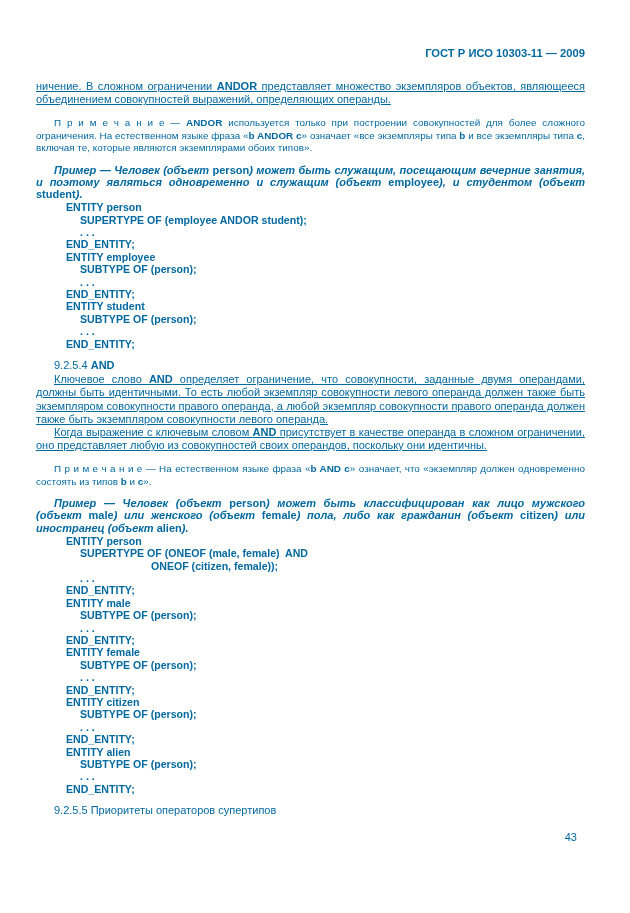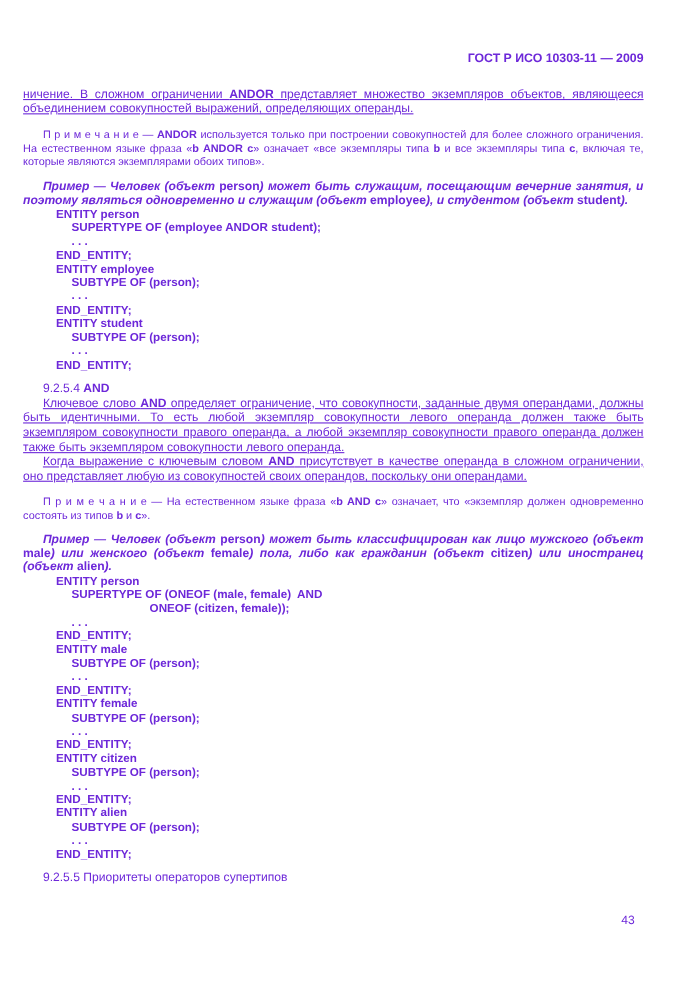--- a/index.html
+++ b/index.html
@@ -6,23 +6,23 @@
     margin: 0;
     padding: 0;
     background: #ffffff;
   }
   .page {
     position: relative;
     width: 627px;
     height: 913px;
     background: #ffffff;
     box-sizing: border-box;
-    padding: 47px 42px 0 21px;
+    padding: 47px 42px 0 36px;
     font-family: "Liberation Sans", sans-serif;
-    color: #6d28d9;
+    color: #0369a1;
     overflow: hidden;
   }
   .header {
     text-align: right;
     font-weight: bold;
     font-size: 11.2px;
     line-height: 12px;
     margin-bottom: 21px;
   }
   .para {
@@ -97,21 +97,21 @@
       <div class="code-line ind0">ENTITY student</div>
       <div class="code-line ind1">SUBTYPE OF (person);</div>
       <div class="code-line ind1">. . .</div>
       <div class="code-line ind0">END_ENTITY;</div>
     </div>
 
   <p class="heading"><span>9.2.5.4 </span><span class="b">AND</span></p>
 
   <p class="para"><span>Ключевое слово </span><span class="b">AND</span><span> определяет ограничение, что совокупности, заданные двумя операндами, должны быть идентичными. То есть любой экземпляр совокупности левого операнда должен также быть экземпляром совокупности правого операнда, а любой экземпляр совокупности правого операнда должен также быть экземпляром совокупности левого операнда.</span></p>
 
-  <p class="para"><span>Когда выражение с ключевым словом </span><span class="b">AND</span><span> присутствует в качестве операнда в сложном ограничении, оно представляет любую из совокупностей своих операндов, поскольку они операндами.</span></p>
+  <p class="para"><span>Когда выражение с ключевым словом </span><span class="b">AND</span><span> присутствует в качестве операнда в сложном ограничении, оно представляет любую из совокупностей своих операндов, поскольку они идентичны.</span></p>
 
   <p class="note"><span>П р и м е ч а н и е — На естественном языке фраза «</span><span class="b">b AND c</span><span>» означает, что «экземпляр должен одновременно состоять из типов </span><span class="b">b</span><span> и </span><span class="b">c</span><span>».</span></p>
 
   <p class="example"><span class="b i">Пример — Человек (объект </span><span class="b">person</span><span class="b i">) может быть классифицирован как лицо мужского (объект </span><span class="b">male</span><span class="b i">) или женского (объект </span><span class="b">female</span><span class="b i">) пола, либо как гражданин (объект </span><span class="b">citizen</span><span class="b i">) или иностранец (объект </span><span class="b">alien</span><span class="b i">).</span></p>
 
   <div class="code">
       <div class="code-line ind0">ENTITY person</div>
       <div class="code-line ind1">SUPERTYPE OF (ONEOF (male, female)  AND</div>
       <div class="code-line ind2">ONEOF (citizen, female));</div>
       <div class="code-line ind1">. . .</div>

